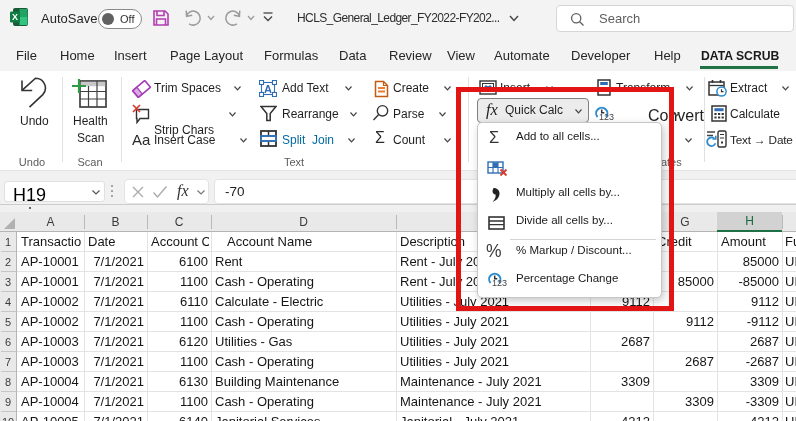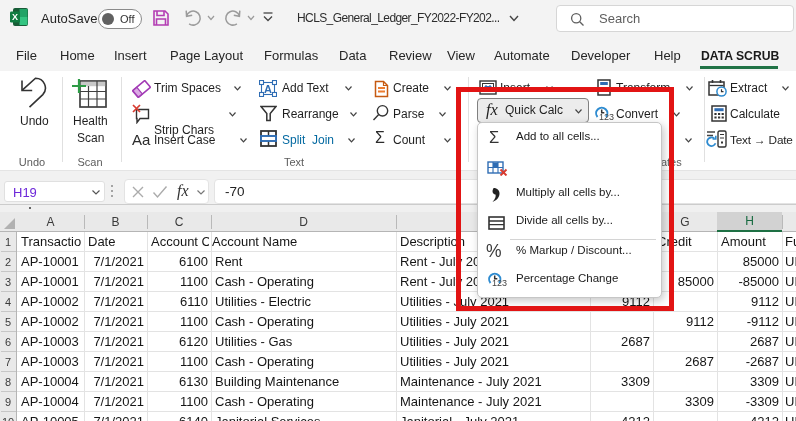--- a/index.html
+++ b/index.html
@@ -226,21 +226,21 @@
 <div class="t" style="left:27px;top:4px;font-size:12px;color:#1f1f1f">Quick Calc</div>
 <svg class="abs" style="left:96px;top:9px" width="9" height="7" viewBox="0 0 9 7">
         <path d="M1.5 1.5 L4.5 4.8 L7.5 1.5" fill="none" stroke="#444" stroke-width="1.2"></path>
       </svg>
 </div>
 <svg class="abs" style="left:594px;top:33px" width="20" height="20" viewBox="0 0 20 20">
 <path d="M3.5 13 a5.6 5.6 0 1 1 8.5 0" fill="none" stroke="#2e8bd0" stroke-width="2"></path>
 <path d="M7.7 5.5 v3.2 h2.6" fill="none" stroke="#333" stroke-width="1.5"></path>
 <text x="5" y="16" font-size="9" fill="#444" font-family="Liberation Sans">123</text>
 </svg>
-<div class="rlabel" style="left:616px;top:36px;font-size:12px;color:#1f1f1f;">Convert</div>
+<div class="rlabel" style="left:648px;top:36px;font-size:16px;color:#1f1f1f;">Convert</div>
 <svg class="abs" style="left:672px;top:40px" width="9" height="7" viewBox="0 0 9 7">
       <path d="M1.5 1.5 L4.5 4.8 L7.5 1.5" fill="none" stroke="#444" stroke-width="1.2"></path>
     </svg>
 <svg class="abs" style="left:684px;top:66px" width="9" height="7" viewBox="0 0 9 7">
       <path d="M1.5 1.5 L4.5 4.8 L7.5 1.5" fill="none" stroke="#444" stroke-width="1.2"></path>
     </svg>
 <div class="rlabel" style="left:653px;top:85px;font-size:11px;color:#5c5c5c;">Dates</div>
 <svg class="abs" style="left:708px;top:8px" width="20" height="19" viewBox="0 0 20 19">
 <rect x="1" y="3" width="15" height="13" fill="none" stroke="#333" stroke-width="1.5"></rect>
 <path d="M1.5 6.5 h14" stroke="#333" stroke-width="1.3"></path>
@@ -271,21 +271,21 @@
 <path d="M14 4.5 h4 M14 8 h4" stroke="#333" stroke-width="1.1"></path>
 <rect x="15" y="11.5" width="2" height="2" fill="#333"></rect>
 <path d="M8.3 8.5 a4.3 4.3 0 1 0 1.2 4.8" fill="none" stroke="#2e8bd0" stroke-width="1.8"></path>
 <path d="M9.8 5.8 v3.2 h-3.2" fill="none" stroke="#2e8bd0" stroke-width="1.6"></path>
 </svg>
 <div class="rlabel" style="left:730px;top:62px;font-size:11.8px;letter-spacing:-0.2px;color:#1f1f1f;">Text → Date</div>
 </div>
 
 <div class="abs" id="fbar">
   <div id="namebox">
-    <div class="t" style="left:8px;top:3px;font-size:13px;color:#6d28d9">H19</div>
+    <div class="t" style="left:8px;top:3px;font-size:18px;color:#000000">H19</div>
     <svg class="abs" style="left:86px;top:7px" width="10" height="7" viewBox="0 0 10 7">
         <path d="M1.5 1.5 L5 5 L8.5 1.5" fill="none" stroke="#555" stroke-width="1.2"></path>
       </svg>
   </div>
   <div class="abs" style="left:111px;top:14px;width:2px;height:2px;background:#8a8a8a;border-radius:50%"></div>
   <div class="abs" style="left:111px;top:19px;width:2px;height:2px;background:#8a8a8a;border-radius:50%"></div>
   <div class="abs" style="left:111px;top:24px;width:2px;height:2px;background:#8a8a8a;border-radius:50%"></div>
   <div class="abs" style="left:124px;top:8px;width:85px;height:25px;background:#fff;border:1px solid #e3e3e3;border-radius:4px">
     <svg class="abs" style="left:6px;top:5px" width="14" height="14" viewBox="0 0 14 14">
         <path d="M2 2 L12 12 M12 2 L2 12" stroke="#ababab" stroke-width="1.4" fill="none"></path>
@@ -362,21 +362,21 @@
 <div class="hline" style="top:99px"></div>
 <div class="hline" style="top:119px"></div>
 <div class="hline" style="top:139px"></div>
 <div class="hline" style="top:159px"></div>
 <div class="hline" style="top:179px"></div>
 <div class="hline" style="top:199px"></div>
 
 <div class="cell" style="left:21px;top:20px;width:61px">Transaction</div>
 <div class="cell" style="left:88px;top:20px;width:57px">Date</div>
 <div class="cell" style="left:151px;top:20px;width:58px">Account Code</div>
-<div class="cell" style="left:212px;top:20px;width:179px">Account Name</div>
+<div class="cell" style="left:227px;top:20px;width:179px">Account Name</div>
 <div class="cell" style="left:400px;top:20px;width:188px">Description</div>
 <div class="cell" style="left:594px;top:20px;width:57px">Debit</div>
 <div class="cell" style="left:657px;top:20px;width:58px">Credit</div>
 <div class="cell" style="left:721px;top:20px;width:59px">Amount</div>
 <div class="cell" style="left:785px;top:20px;width:62px">Fund</div>
 <div class="cell" style="left:21px;top:40px;width:61px">AP-10001</div>
 <div class="cell num" style="left:88px;top:40px;width:56px">7/1/2021</div>
 <div class="cell num" style="left:151px;top:40px;width:57px">6100</div>
 <div class="cell" style="left:215px;top:40px;width:179px">Rent</div>
 <div class="cell" style="left:400px;top:40px;width:188px">Rent - July 2021</div>
@@ -387,21 +387,21 @@
 <div class="cell num" style="left:88px;top:60px;width:56px">7/1/2021</div>
 <div class="cell num" style="left:151px;top:60px;width:57px">1100</div>
 <div class="cell" style="left:215px;top:60px;width:179px">Cash - Operating</div>
 <div class="cell" style="left:400px;top:60px;width:188px">Rent - July 2021</div>
 <div class="cell num" style="left:657px;top:60px;width:57px">85000</div>
 <div class="cell num" style="left:721px;top:60px;width:58px">-85000</div>
 <div class="cell" style="left:785px;top:60px;width:62px">UNREST</div>
 <div class="cell" style="left:21px;top:80px;width:61px">AP-10002</div>
 <div class="cell num" style="left:88px;top:80px;width:56px">7/1/2021</div>
 <div class="cell num" style="left:151px;top:80px;width:57px">6110</div>
-<div class="cell" style="left:215px;top:80px;width:179px">Utilities - Electric</div>
+<div class="cell" style="left:215px;top:80px;width:179px">Calculate - Electric</div>
 <div class="cell" style="left:400px;top:80px;width:188px">Utilities - July 2021</div>
 <div class="cell num" style="left:594px;top:80px;width:56px">9112</div>
 <div class="cell num" style="left:721px;top:80px;width:58px">9112</div>
 <div class="cell" style="left:785px;top:80px;width:62px">UNREST</div>
 <div class="cell" style="left:21px;top:100px;width:61px">AP-10002</div>
 <div class="cell num" style="left:88px;top:100px;width:56px">7/1/2021</div>
 <div class="cell num" style="left:151px;top:100px;width:57px">1100</div>
 <div class="cell" style="left:215px;top:100px;width:179px">Cash - Operating</div>
 <div class="cell" style="left:400px;top:100px;width:188px">Utilities - July 2021</div>
 <div class="cell num" style="left:657px;top:100px;width:57px">9112</div>

